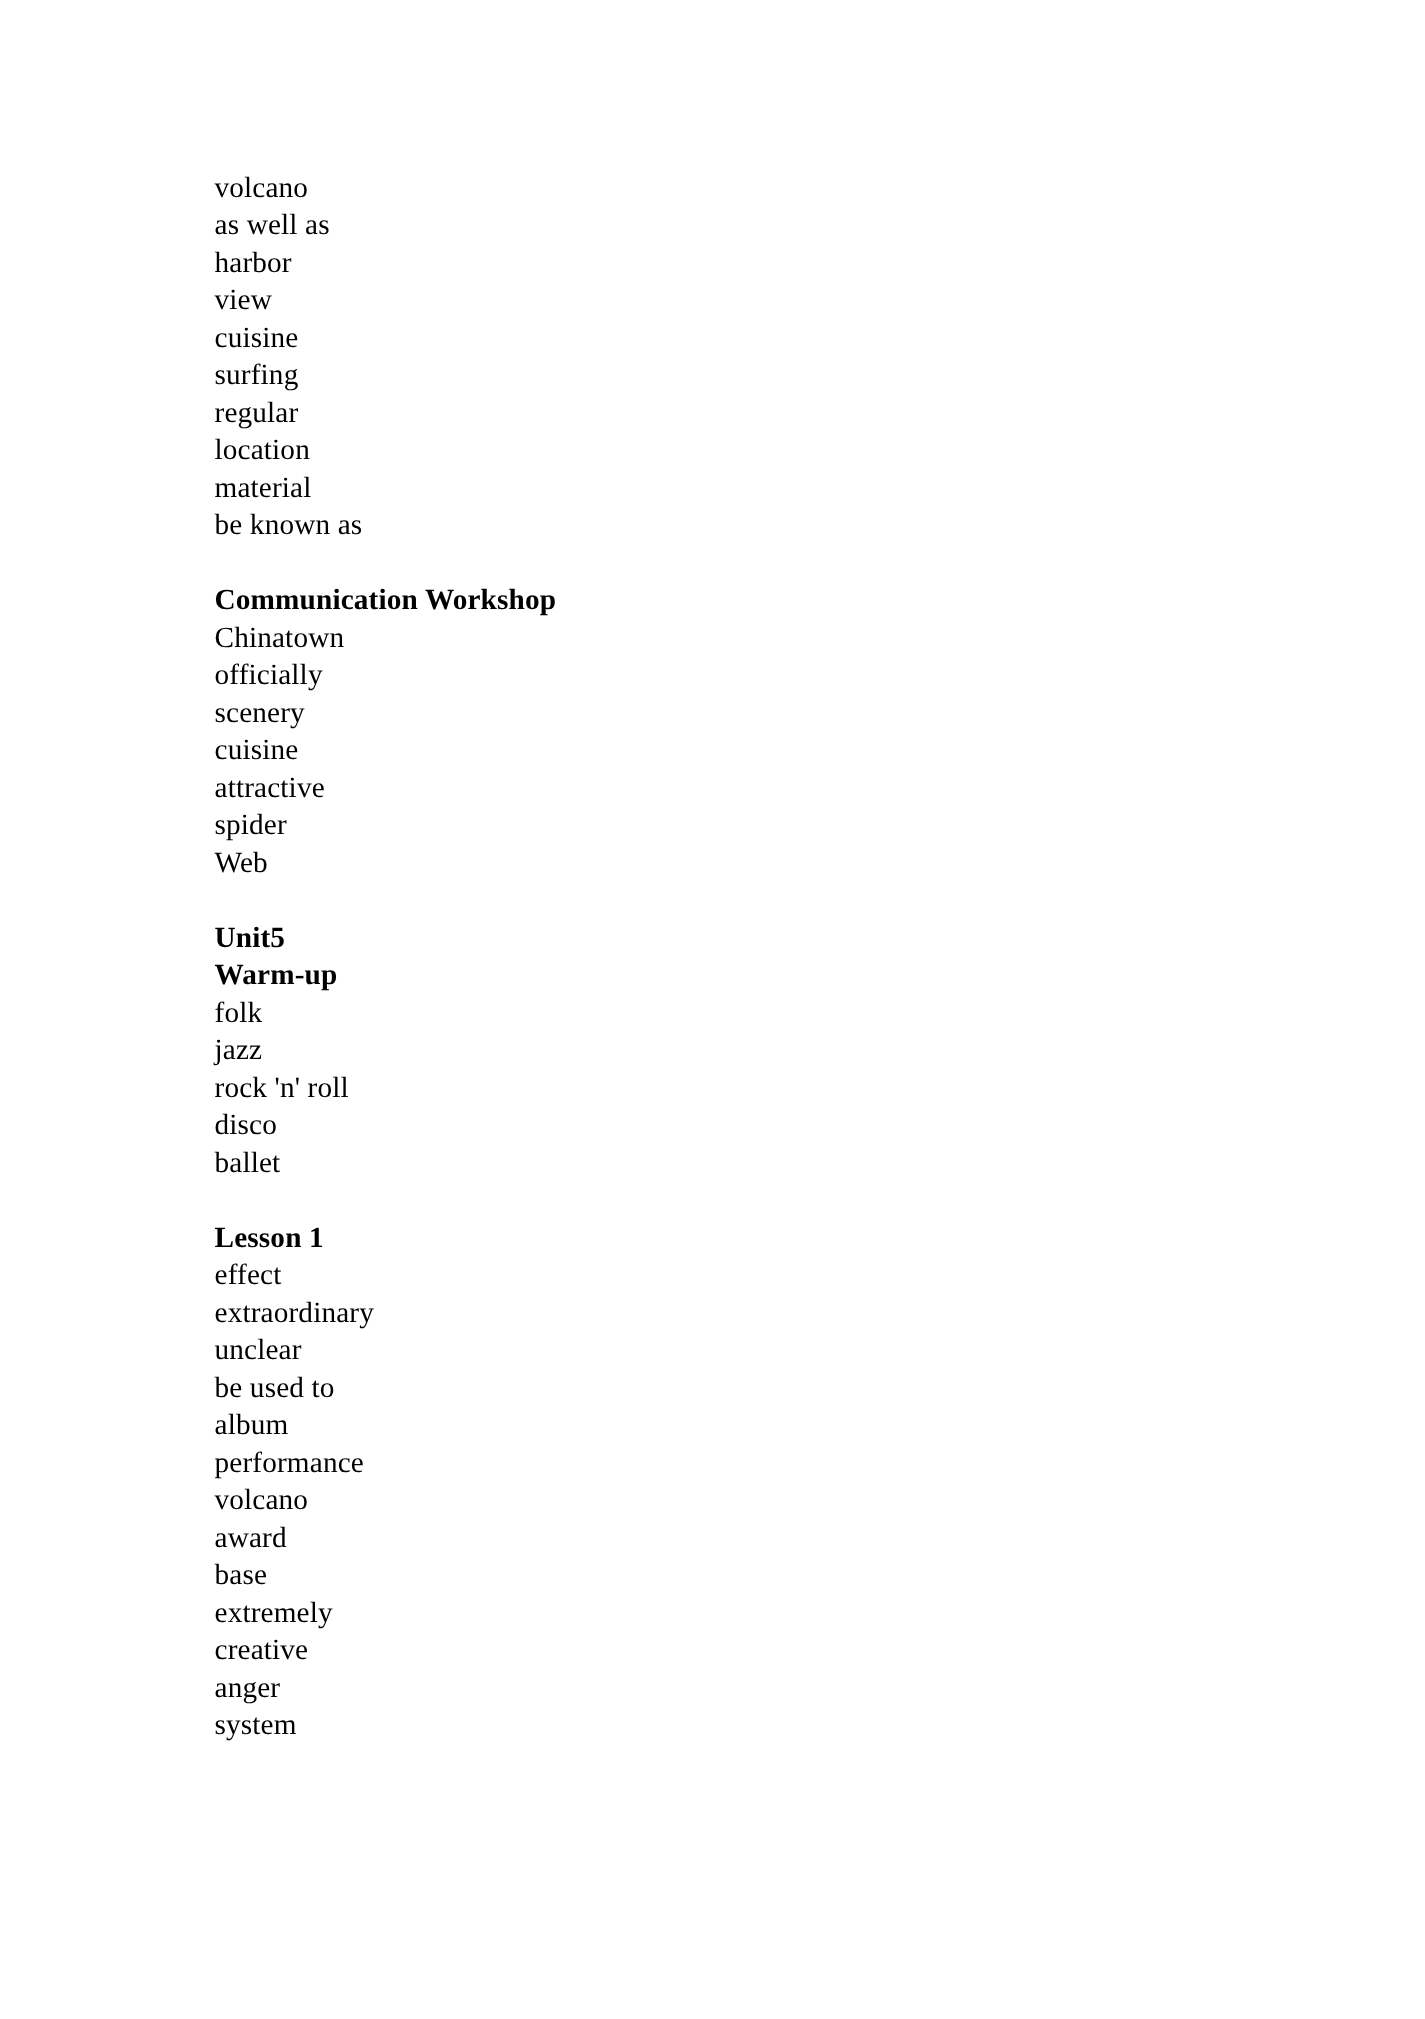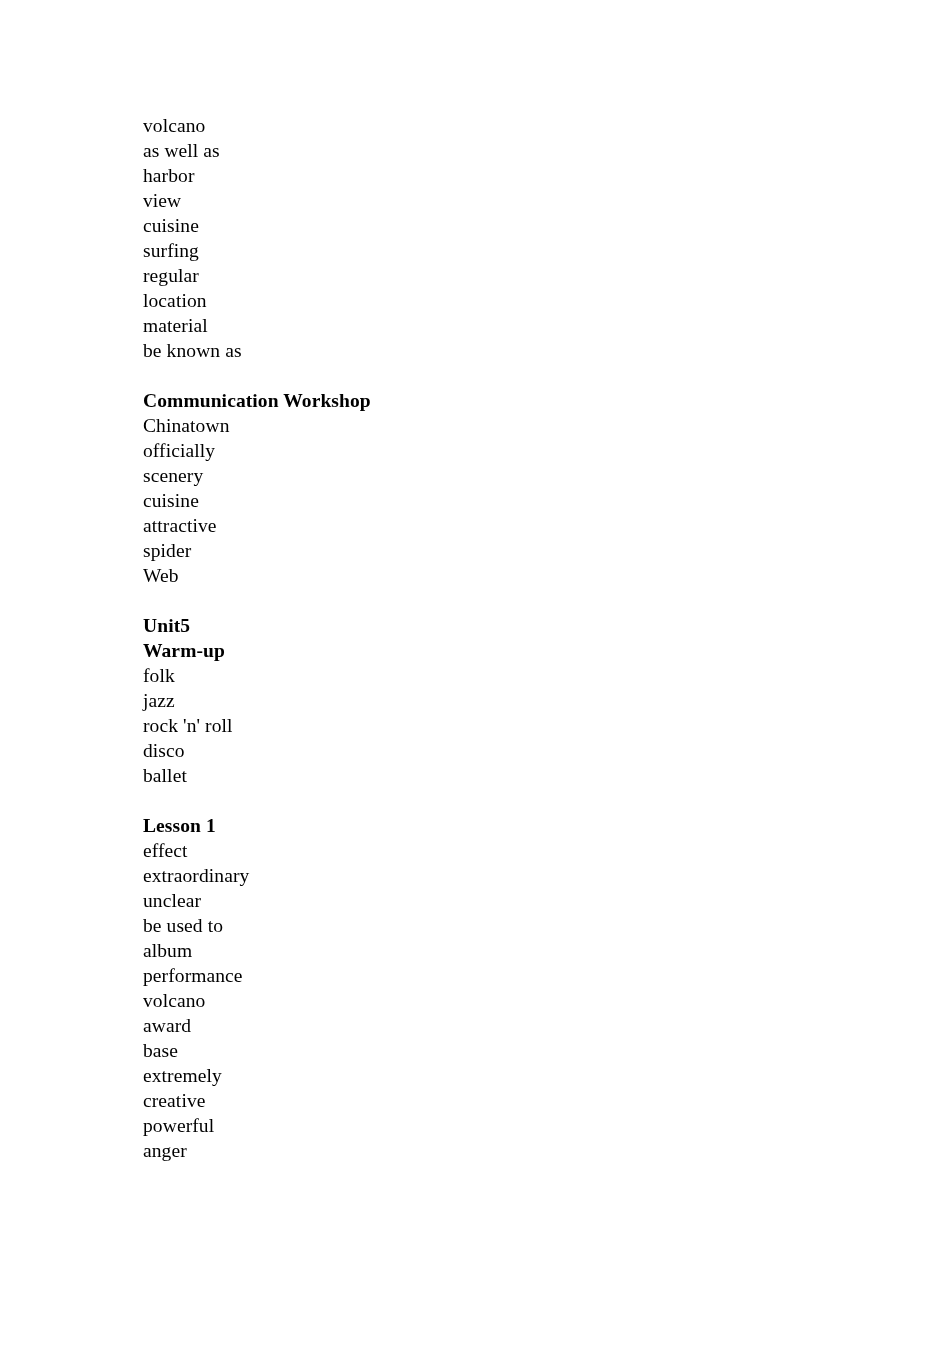--- a/index.html
+++ b/index.html
@@ -94,17 +94,17 @@
         <div class="line">extraordinary</div>
         <div class="line">unclear</div>
         <div class="line">be used to</div>
         <div class="line">album</div>
         <div class="line">performance</div>
         <div class="line">volcano</div>
         <div class="line">award</div>
         <div class="line">base</div>
         <div class="line">extremely</div>
         <div class="line">creative</div>
-        <div class="line">powerful</div>
         <div class="line">anger</div>
+        <div class="line">system</div>
       </div>
     </div>
 </div>
 
 </body></html>

